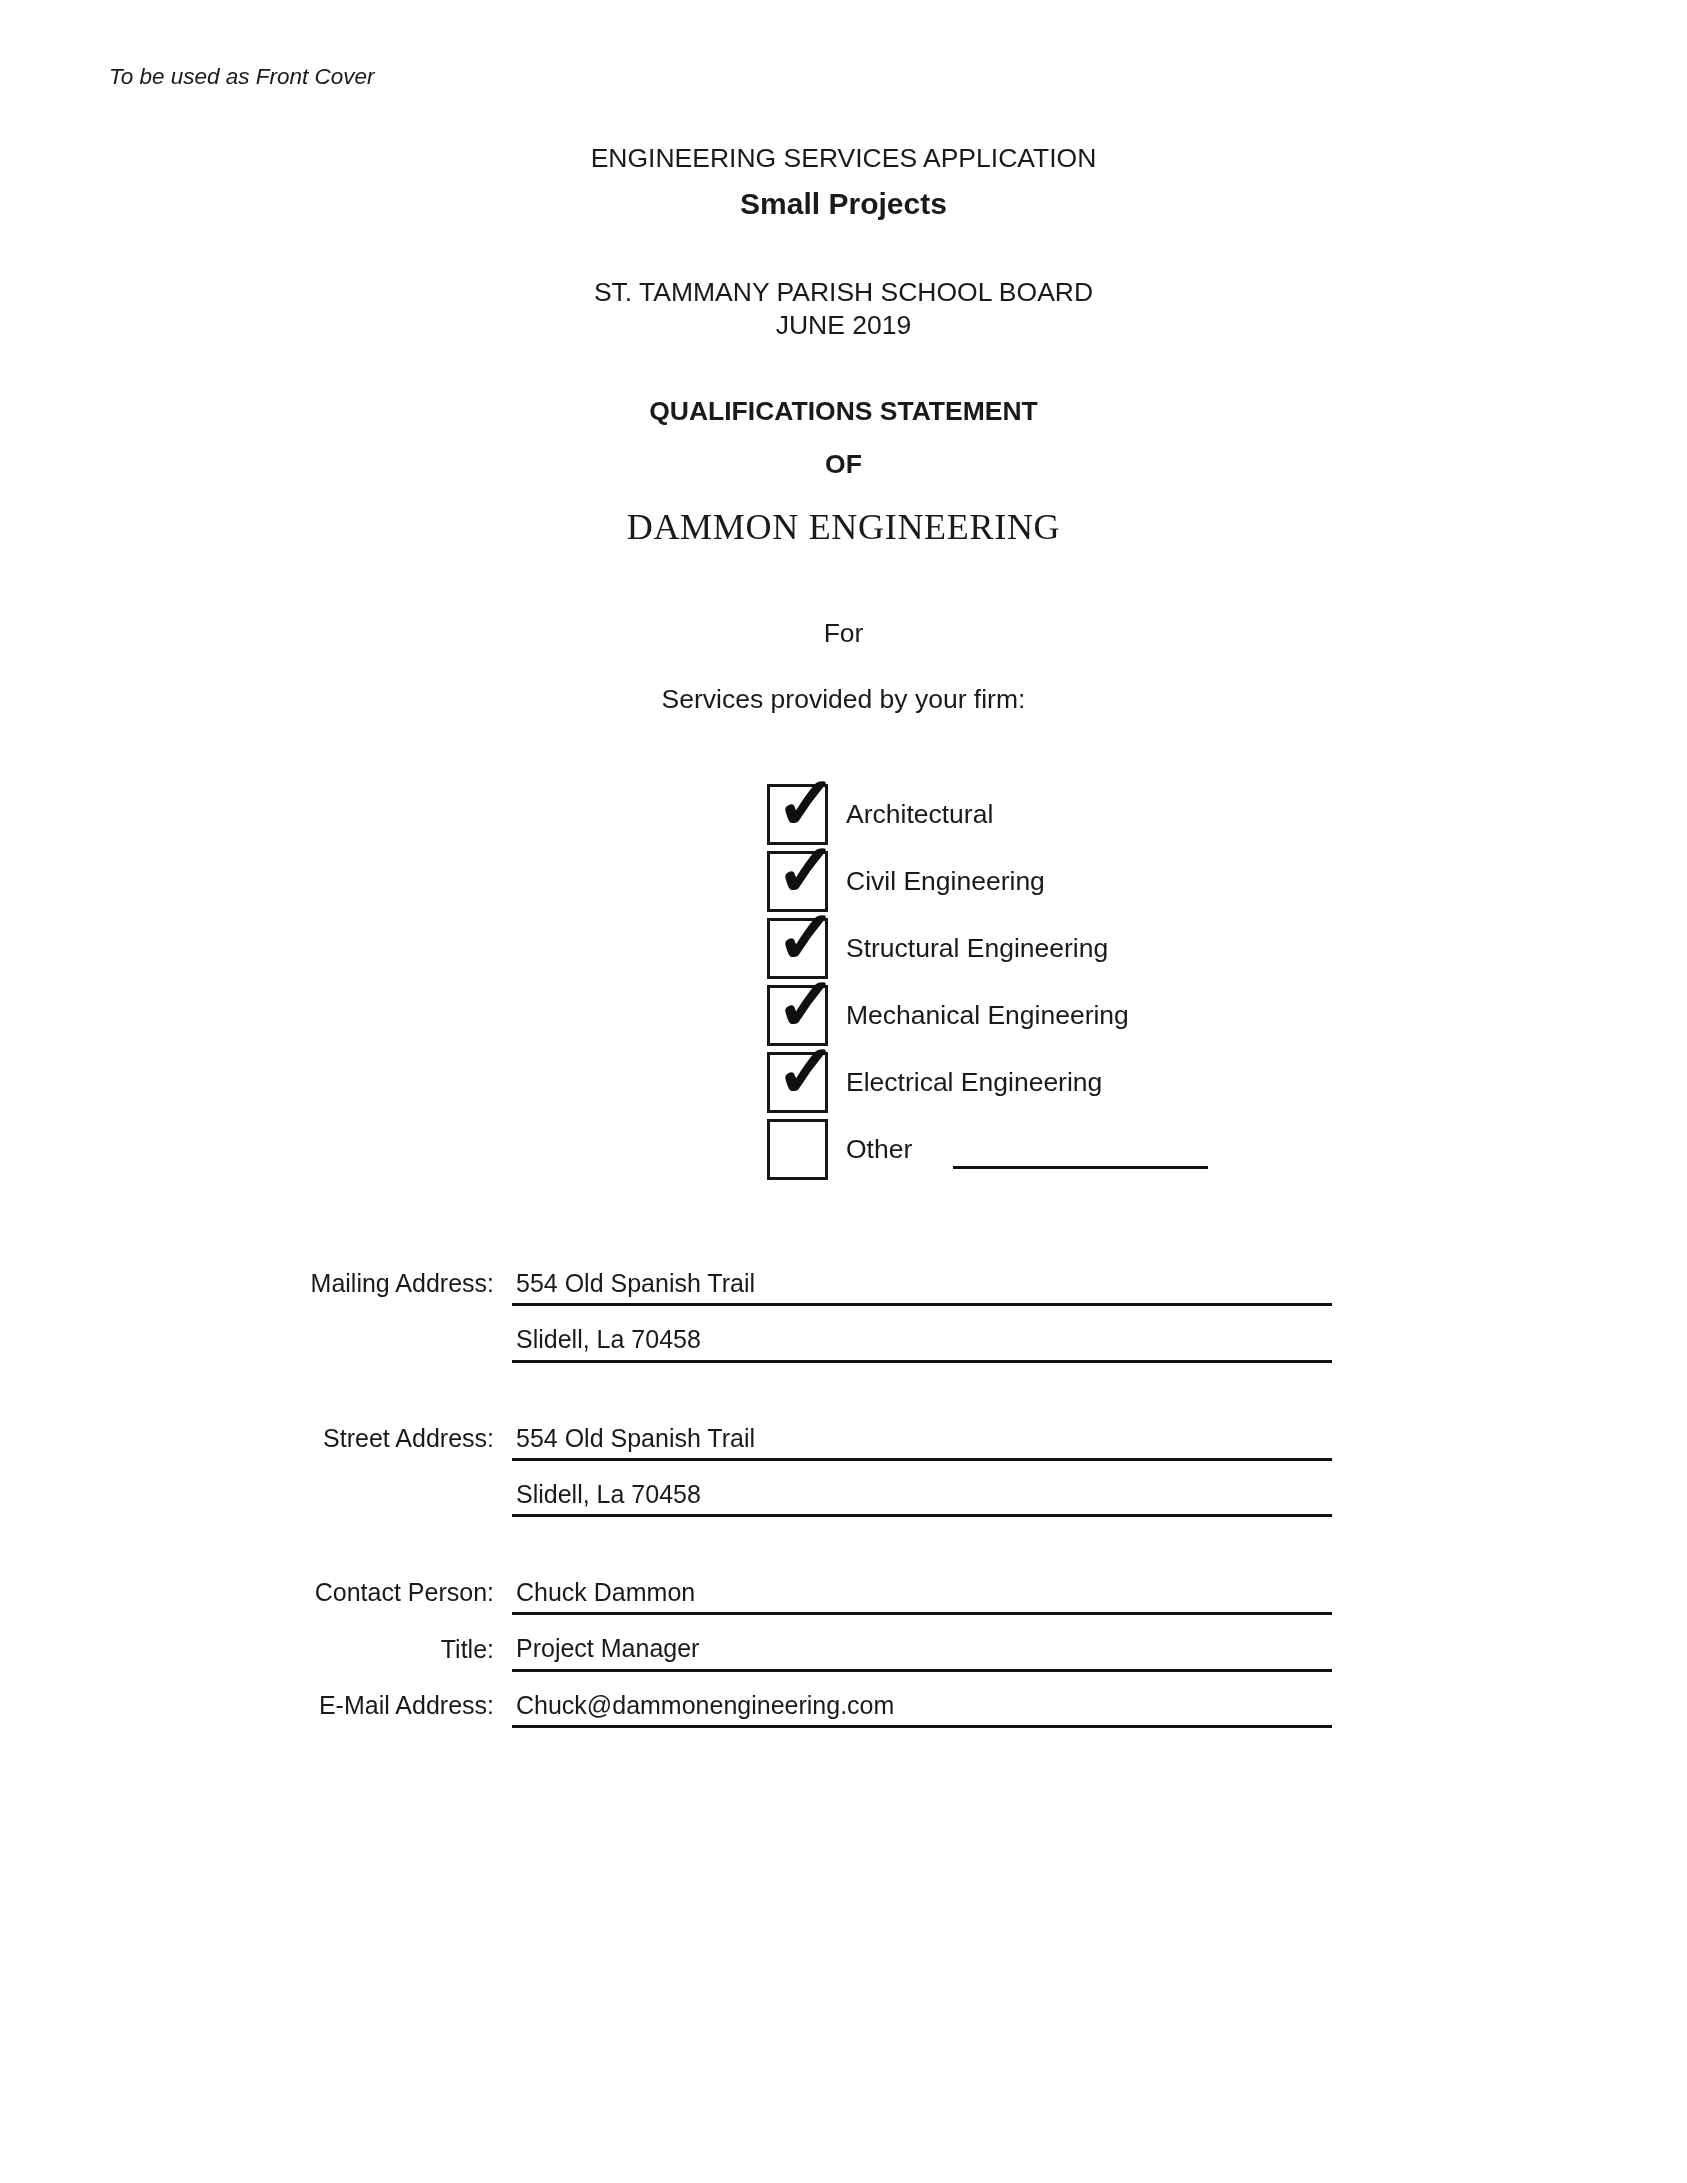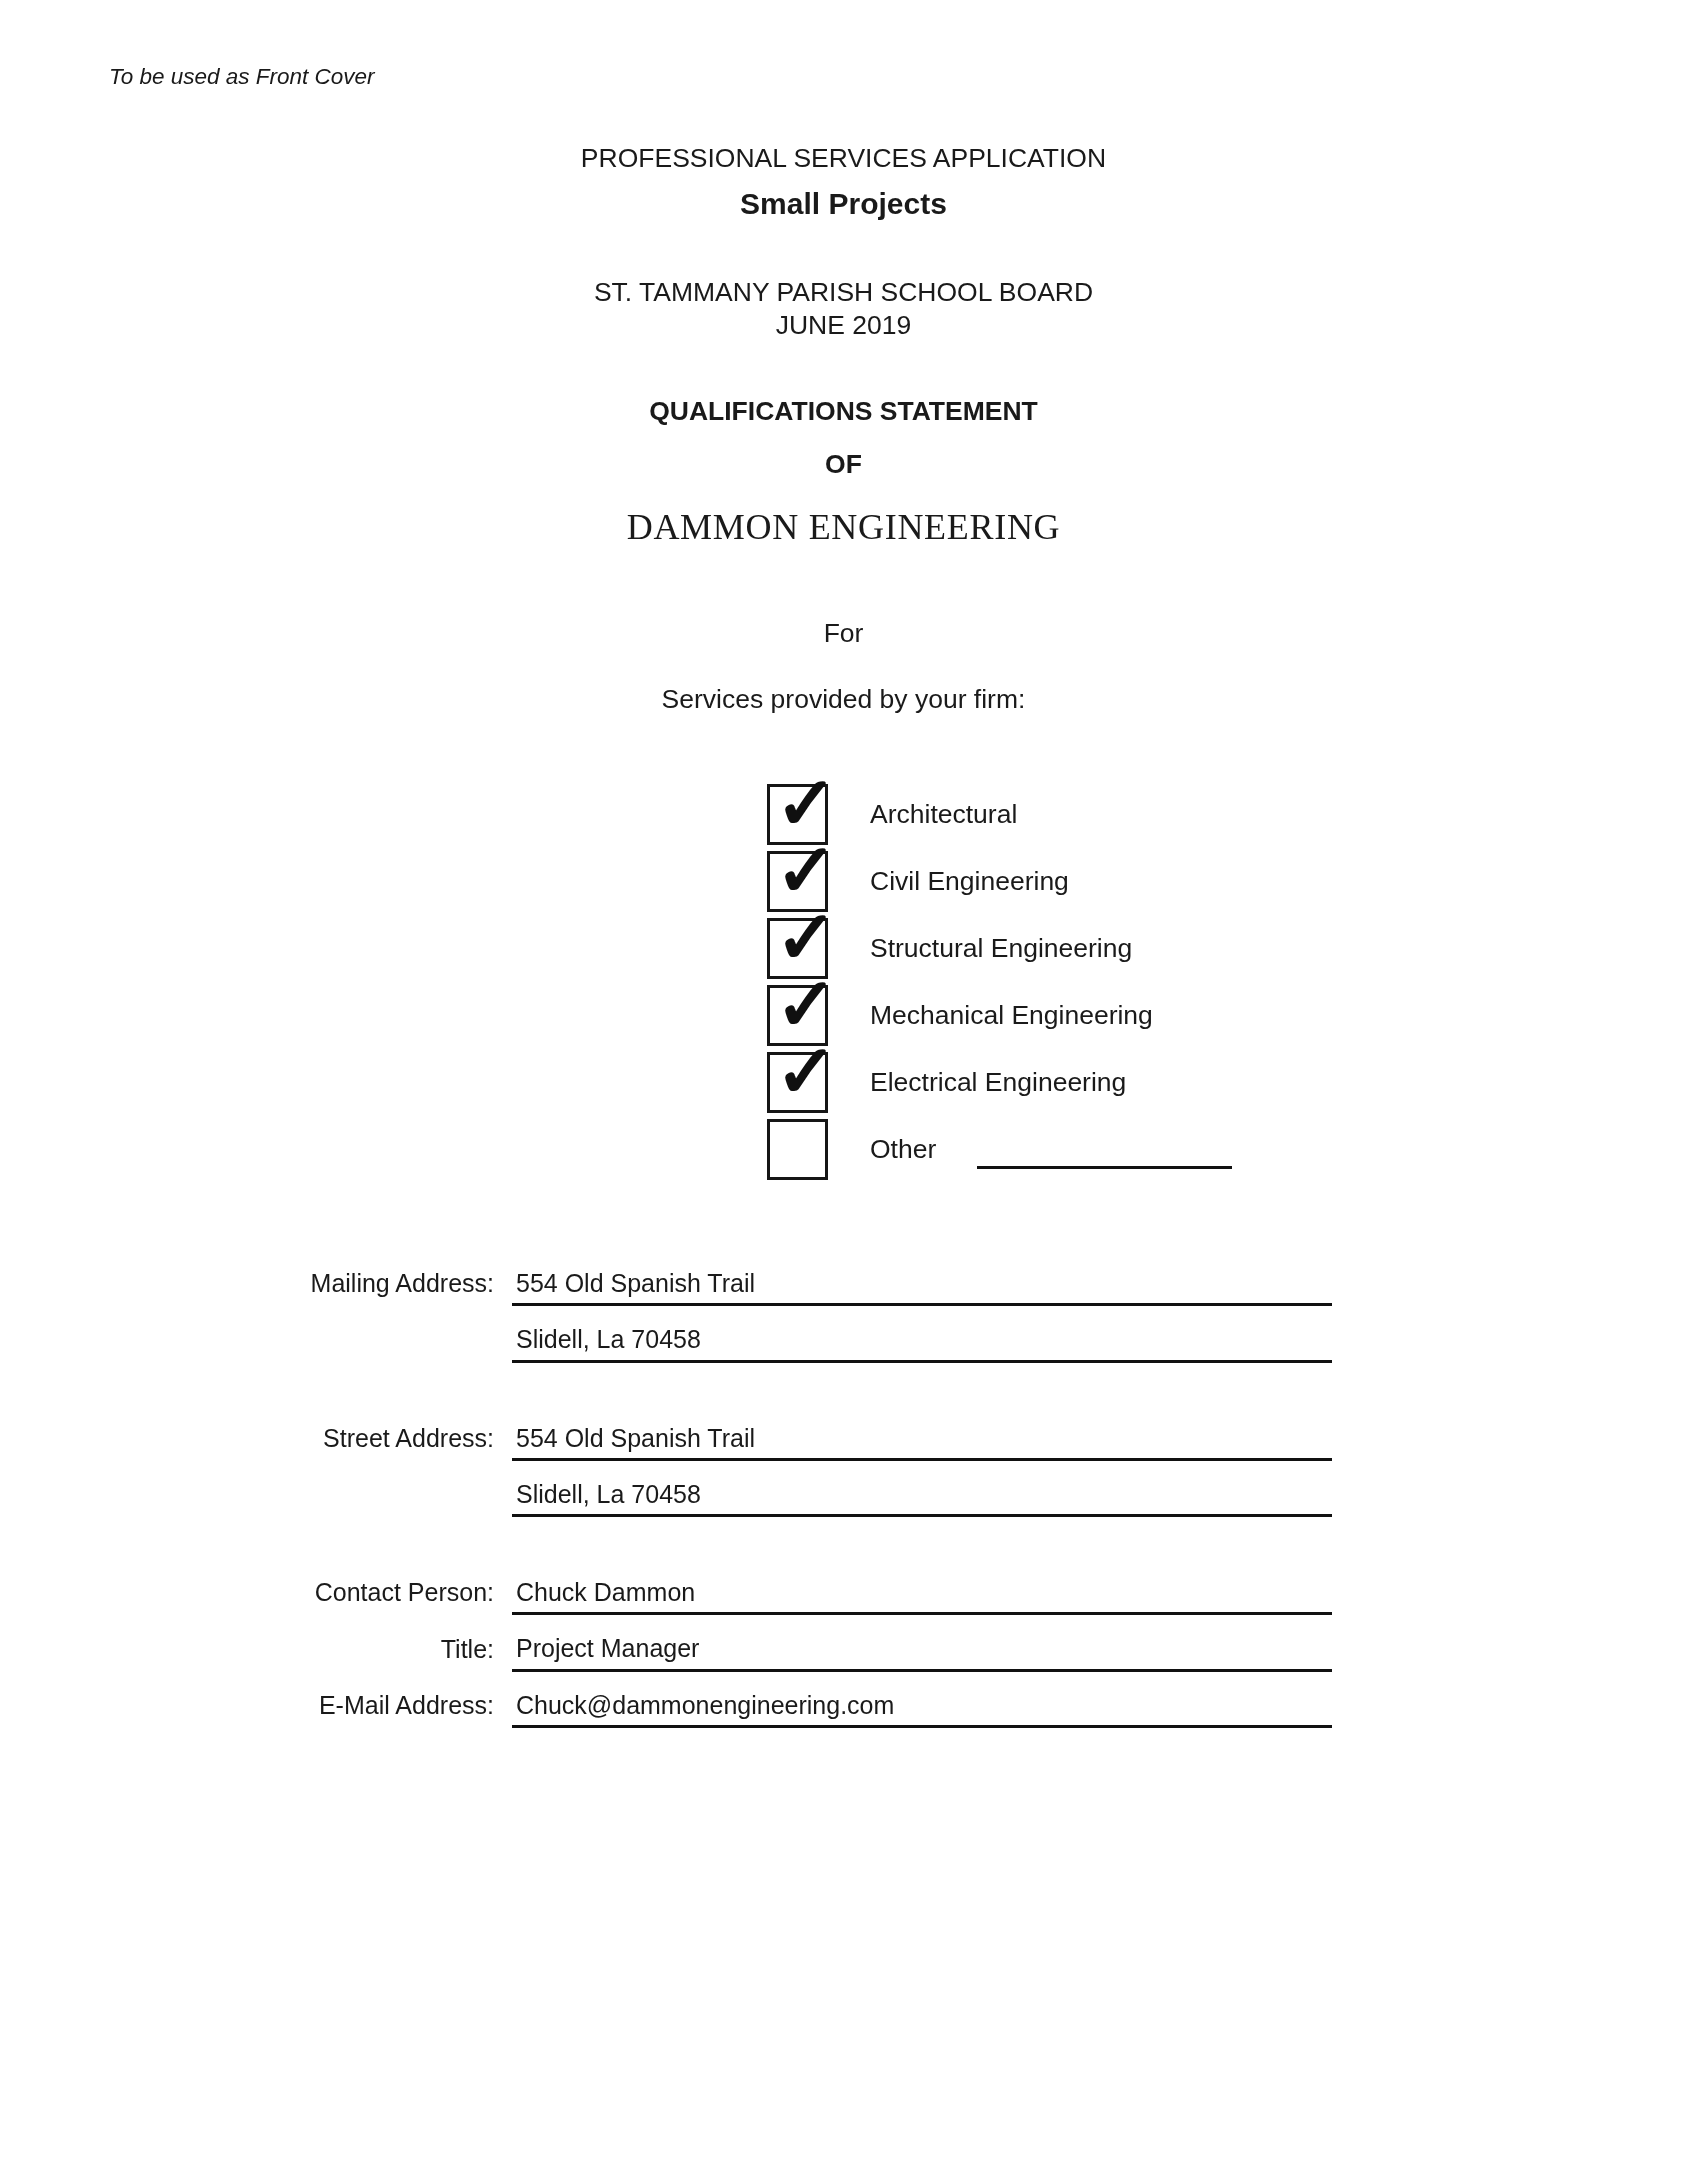--- a/index.html
+++ b/index.html
@@ -64,21 +64,21 @@
   .check {
     position: absolute;
     left: 5.3px;
     bottom: 1.3px;
     font-size: 74px;
     line-height: 1;
     font-weight: bold;
     color: #101010;
   }
   .service-label {
-    margin-left: 42px;
+    margin-left: 18px;
     font-size: 26.5px;
     white-space: nowrap;
   }
   .other-blank {
     display: inline-block;
     width: 255px;
     border-bottom: 3.3px solid #111111;
     margin-left: 41px;
     align-self: flex-end;
     margin-bottom: 10.6px;
@@ -118,21 +118,21 @@
     white-space: nowrap;
   }
 </style>
 </head>
 <body>
 
 <div class="page">
 
   <div class="note">To be used as Front Cover</div>
 
-  <div class="center-line t1">PROFESSIONAL SERVICES APPLICATION</div>
+  <div class="center-line t1">ENGINEERING SERVICES APPLICATION</div>
   <div class="center-line t2">Small Projects</div>
   <div class="center-line t3">ST. TAMMANY PARISH SCHOOL BOARD</div>
   <div class="center-line t4">JUNE 2019</div>
   <div class="center-line t5">QUALIFICATIONS STATEMENT</div>
   <div class="center-line t6">OF</div>
   <div class="center-line firm">DAMMON ENGINEERING</div>
   <div class="center-line for-line">For</div>
   <div class="center-line services-heading">Services provided by your firm:</div>
 
   <div class="services-list">

